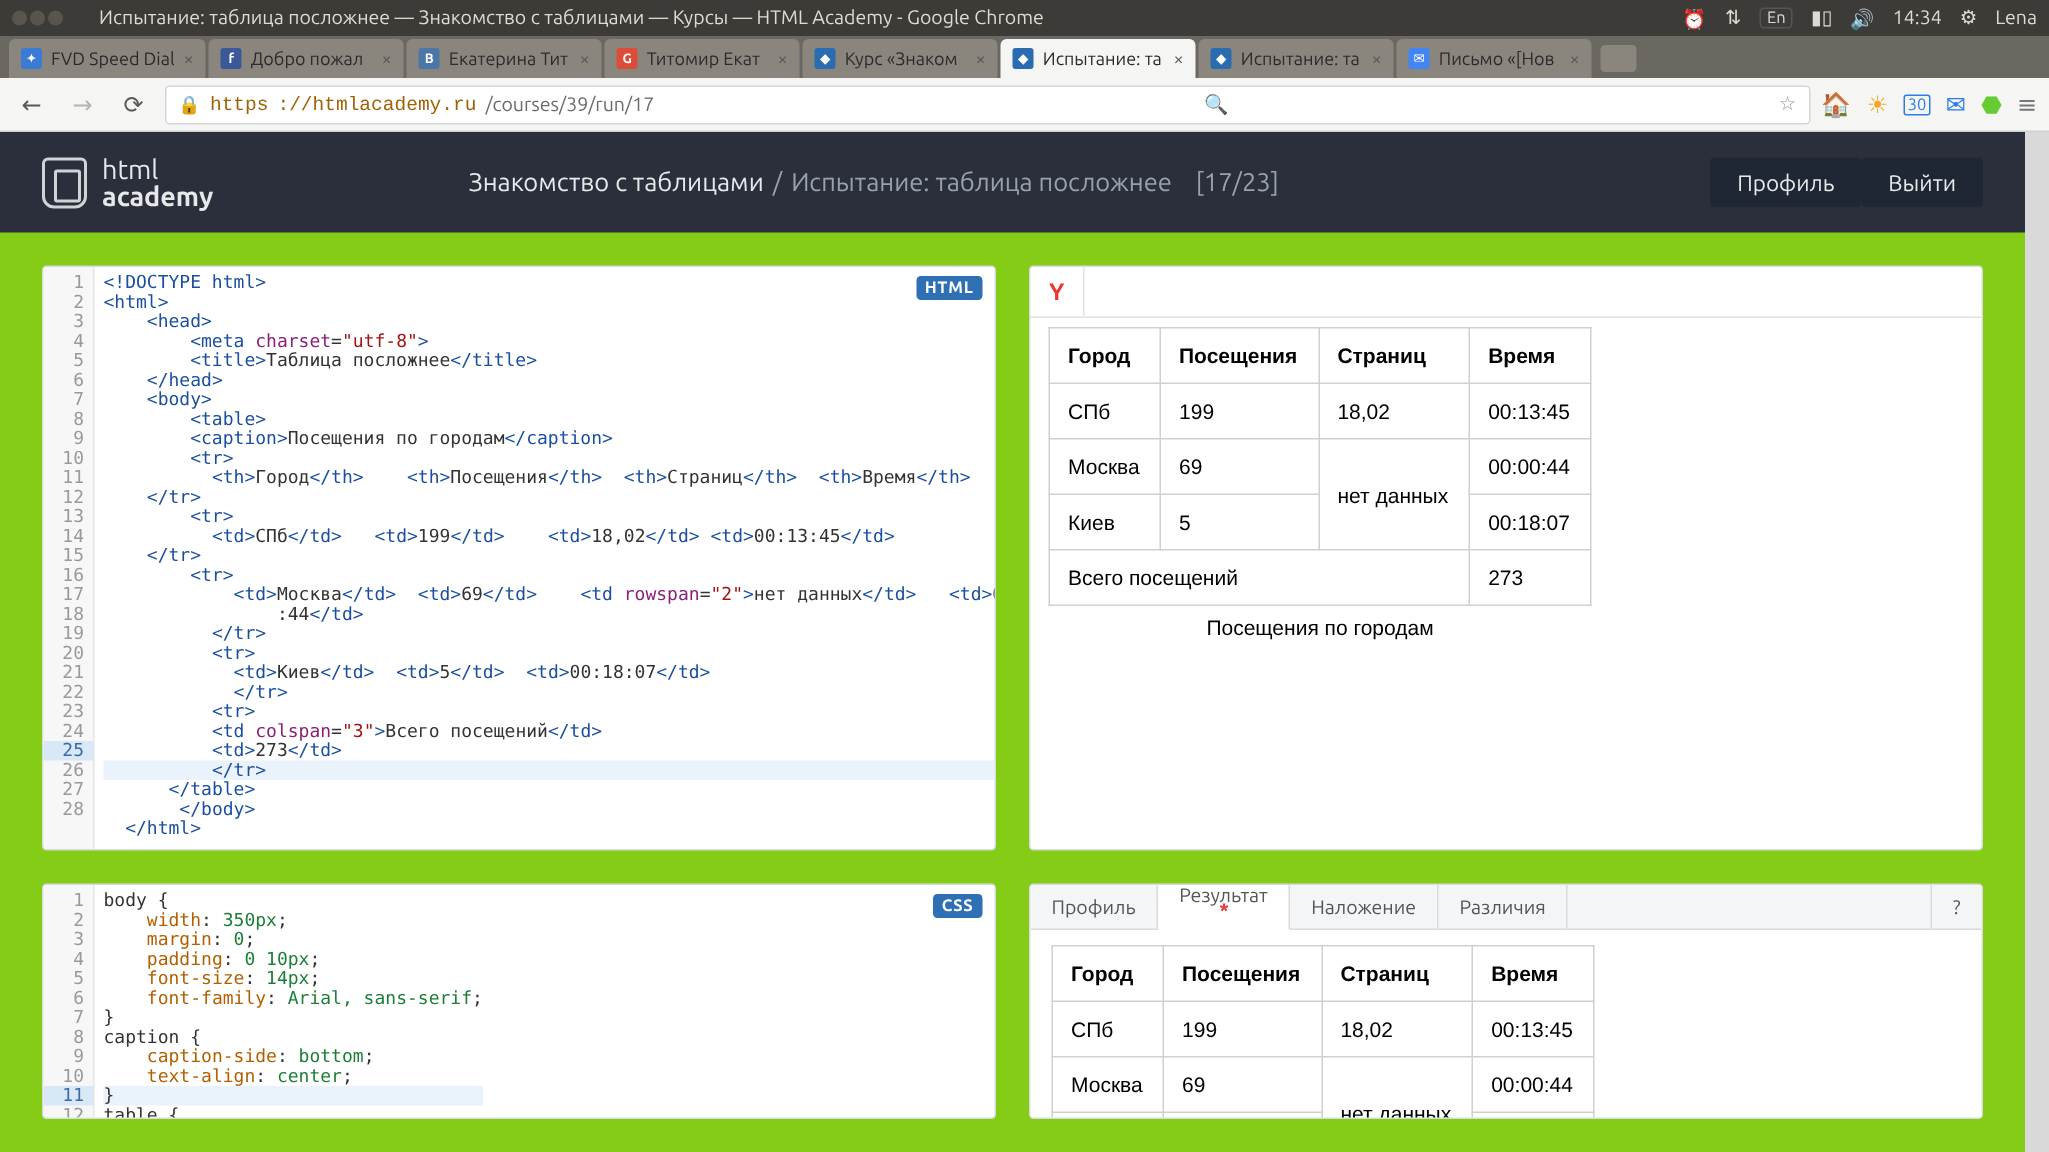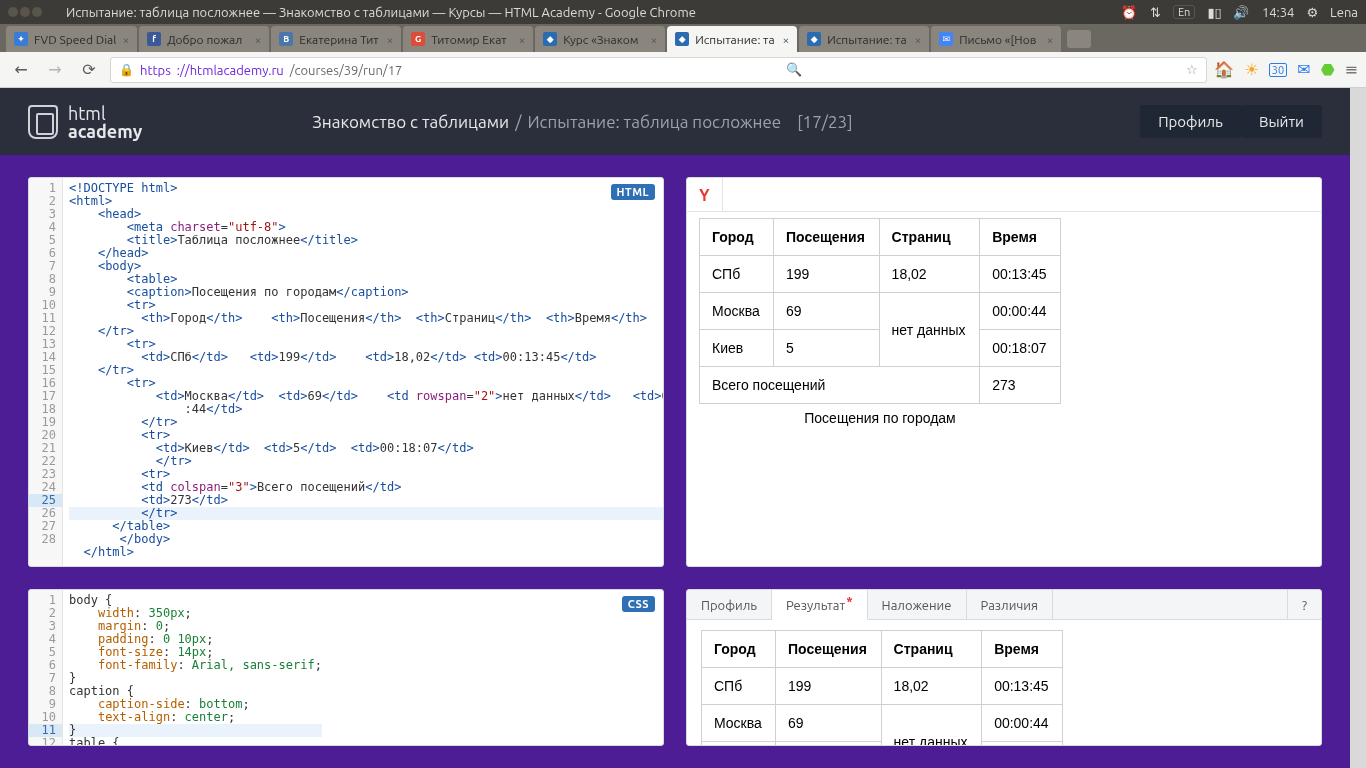--- a/index.html
+++ b/index.html
@@ -21,27 +21,27 @@
   .tab .tlabel { flex:1; white-space:nowrap; overflow:hidden; text-overflow:clip; }
   .tab .tclose { font-size:12px; color:#555; cursor:pointer;}
   .tab.active::after{content:""; position:absolute; left:0;right:0;bottom:-1px;height:1px;background:#f5f5f4;}
   .newtab { width:24px; height:18px; background:#8a867e; border-radius:3px; margin:0 0 4px 4px;}
   
   .chrome-toolbar { height: 36px; background: #f5f5f4; border-bottom:1px solid #d0d0d0; display:flex; align-items:center; padding:0 8px; gap:8px;}
   .navbtn { width:26px;height:26px; display:flex;align-items:center;justify-content:center; color:#5a5a5a; font-size:16px; border-radius:13px;}
   .navbtn.disabled{ color:#b5b5b5;}
   .omnibox { flex:1; height:26px; background:#fff; border:1px solid #d6d6d6; border-radius:3px; display:flex; align-items:center; padding:0 8px; gap:6px; font-size:13px; color:#4b4b4b;}
   .omnibox .lock{ color:#0a8f3c; font-size:12px;}
-  .omnibox .host{ color:#6d28d9;}
+  .omnibox .host{ color:#a16207;font-family:Liberation Mono, monospace;}
   .omnibox .path{ color:#6a6a6a;}
   .omnibox .star{ margin-left:auto; color:#9a9a9a;}
   .ext-icons { display:flex; gap:10px; align-items:center;}
   .ext-icons span{ font-size:16px;}
   
-  .page { position:relative; height:calc(768px - 24px - 28px - 36px); background:#4c1d95; border-right:16px solid #d9d9d9;}
+  .page { position:relative; height:calc(768px - 24px - 28px - 36px); background:#84cc16; border-right:16px solid #d9d9d9;}
   
   .ha-header { height:67px; background:#2b2f3c; color:#e6e8ea; display:flex; align-items:center; padding:0 28px; }
   .ha-logo { display:flex; align-items:center; gap:10px; font-size:18px; }
   .ha-logo .shield{ width:30px;height:34px;border:2px solid #cfd2d7; border-radius:4px 4px 8px 8px; position:relative;}
   .ha-logo .shield::after{content:""; position:absolute; left:6px; top:6px; width:14px;height:18px;border:2px solid #cfd2d7; border-radius:2px;}
   .ha-logo .txt{ line-height:1; font-weight:400;}
   .ha-logo .txt b{ display:block; font-weight:700;}
   .ha-crumb { margin-left:170px; font-size:17px; display:flex; gap:6px; align-items:baseline;}
   .ha-crumb .muted{ color:#9aa1ae;}
   .ha-crumb .counter{ color:#9aa1ae;}
@@ -67,21 +67,21 @@
   .yandex-ico{ width:36px; display:flex;align-items:center;justify-content:center; border-right:1px solid #e1e4e6; color:#e33; font-weight:bold; font-size:16px;}
   .preview-tab{ flex:0 0 230px; border-right:1px solid #e1e4e6; display:flex; align-items:center; padding:0 14px; font-size:13px; color:#666; white-space:nowrap; overflow:hidden;}
   .preview-body{ flex:1; padding:6px 12px 8px 12px; overflow:auto;}
   table.data{ border-collapse:collapse; width:362px; font-family:Arial,sans-serif; font-size:14px;}
   table.data caption{ caption-side:bottom; text-align:center; padding-top:6px; font-size:14px;}
   table.data th, table.data td{ border:1px solid #d0d0d0; padding:10px 12px; text-align:left;}
   table.data th{ font-weight:bold;}
   
   .sample-tabs{ display:flex; height:30px; border-bottom:1px solid #d7dbde; background:#f3f5f6; font-size:13px;}
   .sample-tabs .stab{ padding:0 14px; display:flex; align-items:center; border-right:1px solid #d7dbde; color:#555; cursor:pointer;}
-  .sample-tabs .stab.active{ background:#fff; border-bottom:1px solid #fff; margin-bottom:-1px;}
+  .sample-tabs .stab.active{ background:#fff; border-bottom:1px solid #fff; margin-bottom:-1px;flex-direction:column;}
   .sample-tabs .stab .ast{ color:#d33; font-weight:bold; position:relative; top:-4px; margin-left:1px;}
   .sample-tabs .help{ margin-left:auto; border-left:1px solid #d7dbde; border-right:none;}
   .sample-body{ padding:10px 14px;}
 </style>
 </head>
 <body>
 
 <div class="ubuntu-bar">
   <div class="title-area">
     <div class="win-btns">

